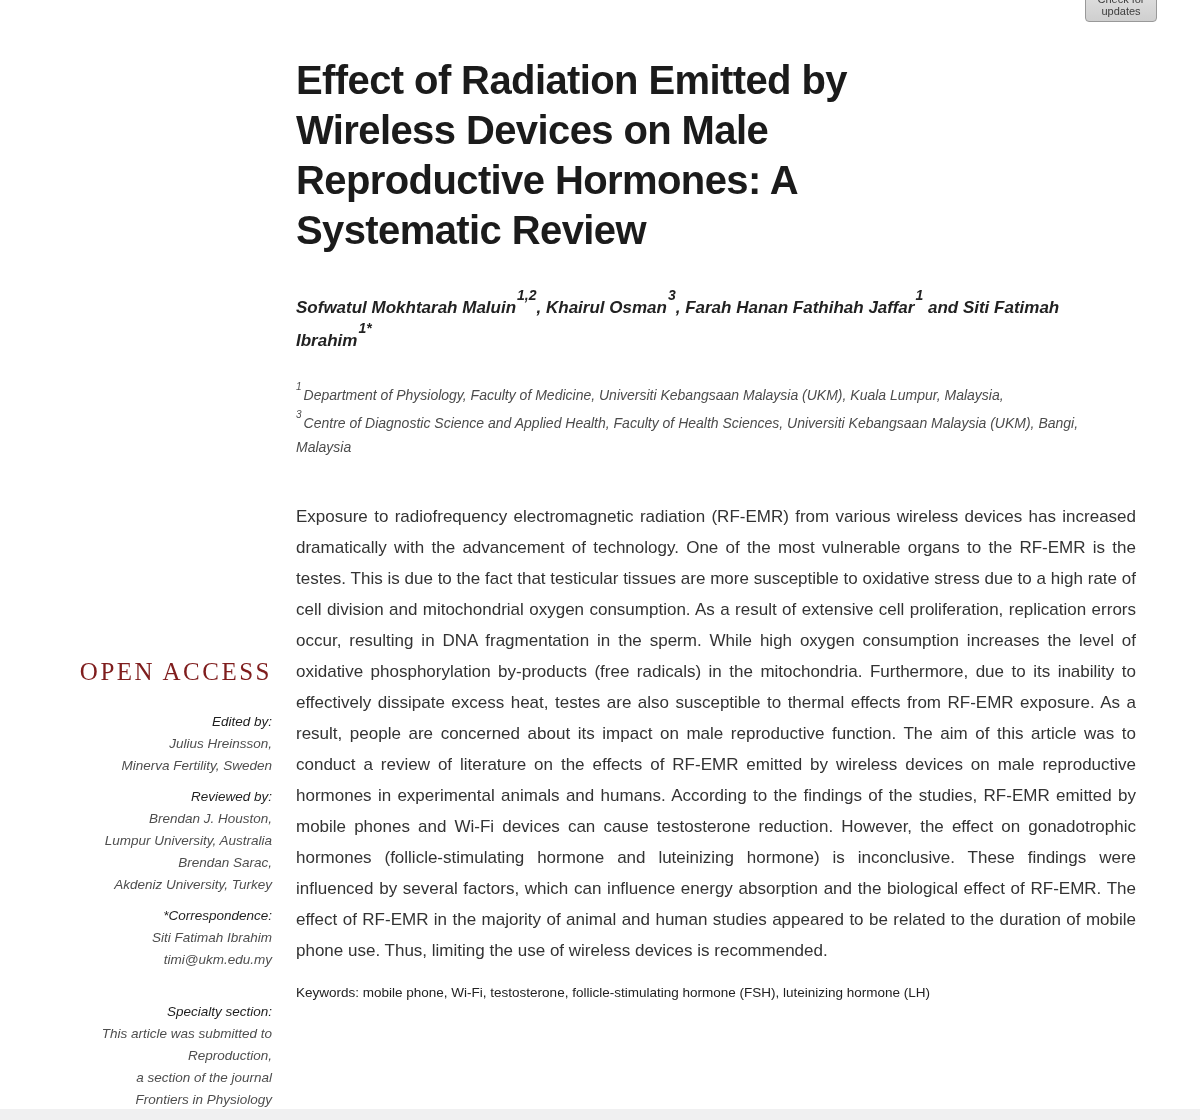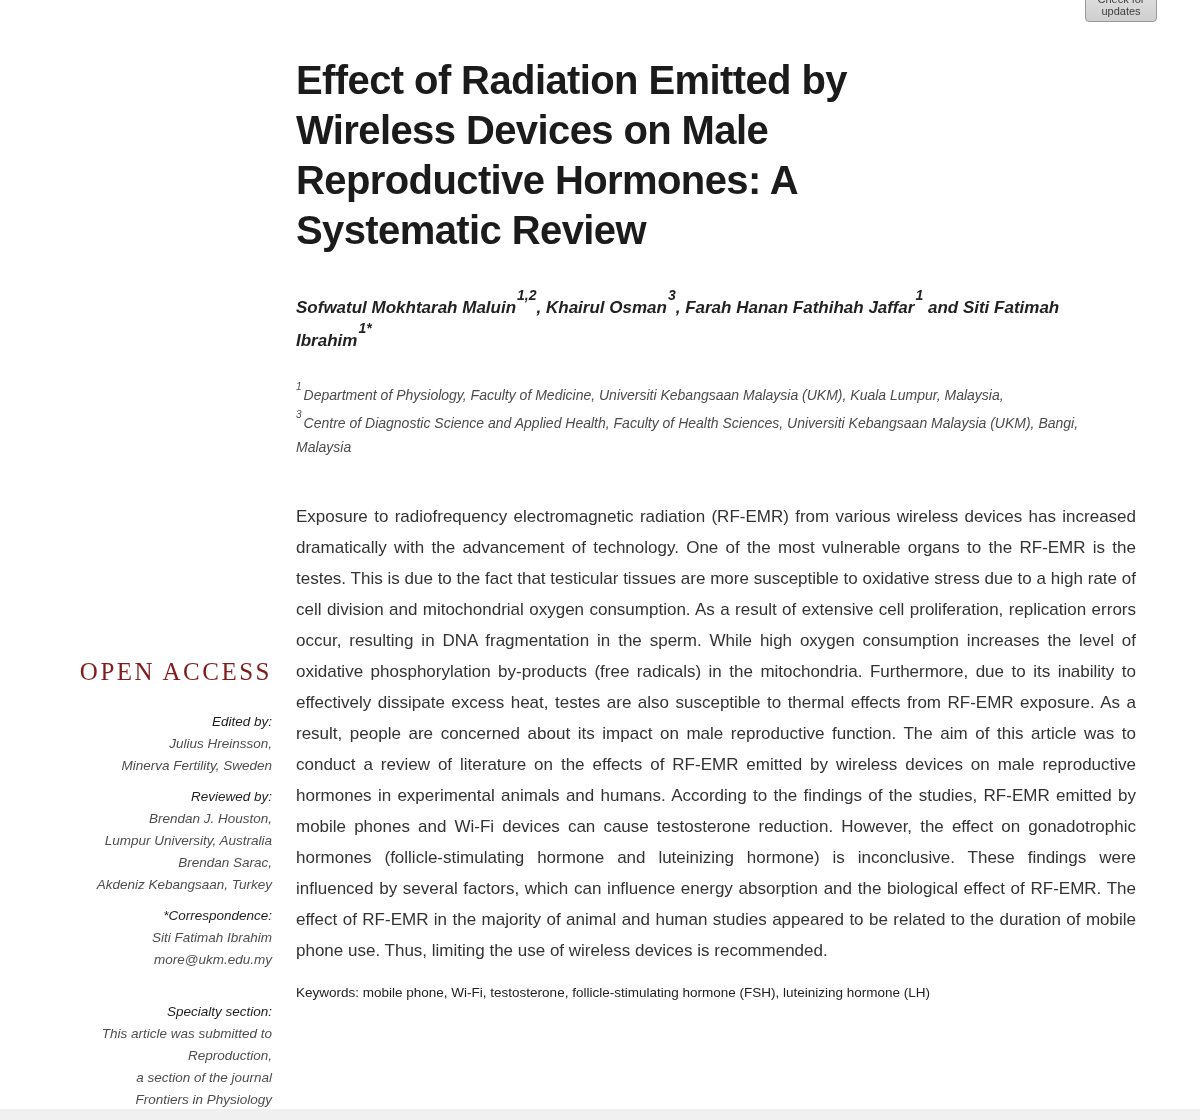--- a/index.html
+++ b/index.html
@@ -136,27 +136,27 @@
       <div class="sb-label">Edited by:</div>
       <div class="sb-line">Julius Hreinsson,</div>
       <div class="sb-line">Minerva Fertility, Sweden</div>
     </div>
 
     <div class="sb-group">
       <div class="sb-label">Reviewed by:</div>
       <div class="sb-line">Brendan J. Houston,</div>
       <div class="sb-line">Lumpur University, Australia</div>
       <div class="sb-line">Brendan Sarac,</div>
-      <div class="sb-line">Akdeniz Kebangsaan, Turkey</div>
+      <div class="sb-line">Akdeniz University, Turkey</div>
     </div>
 
     <div class="sb-group">
       <div class="sb-label">*Correspondence:</div>
       <div class="sb-line">Siti Fatimah Ibrahim</div>
-      <div class="sb-line">more@ukm.edu.my</div>
+      <div class="sb-line">timi@ukm.edu.my</div>
     </div>
 
     <div class="sb-group sb-group-specialty">
       <div class="sb-label">Specialty section:</div>
       <div class="sb-line">This article was submitted to</div>
       <div class="sb-line">Reproduction,</div>
       <div class="sb-line">a section of the journal</div>
       <div class="sb-line">Frontiers in Physiology</div>
     </div>
   </aside>

